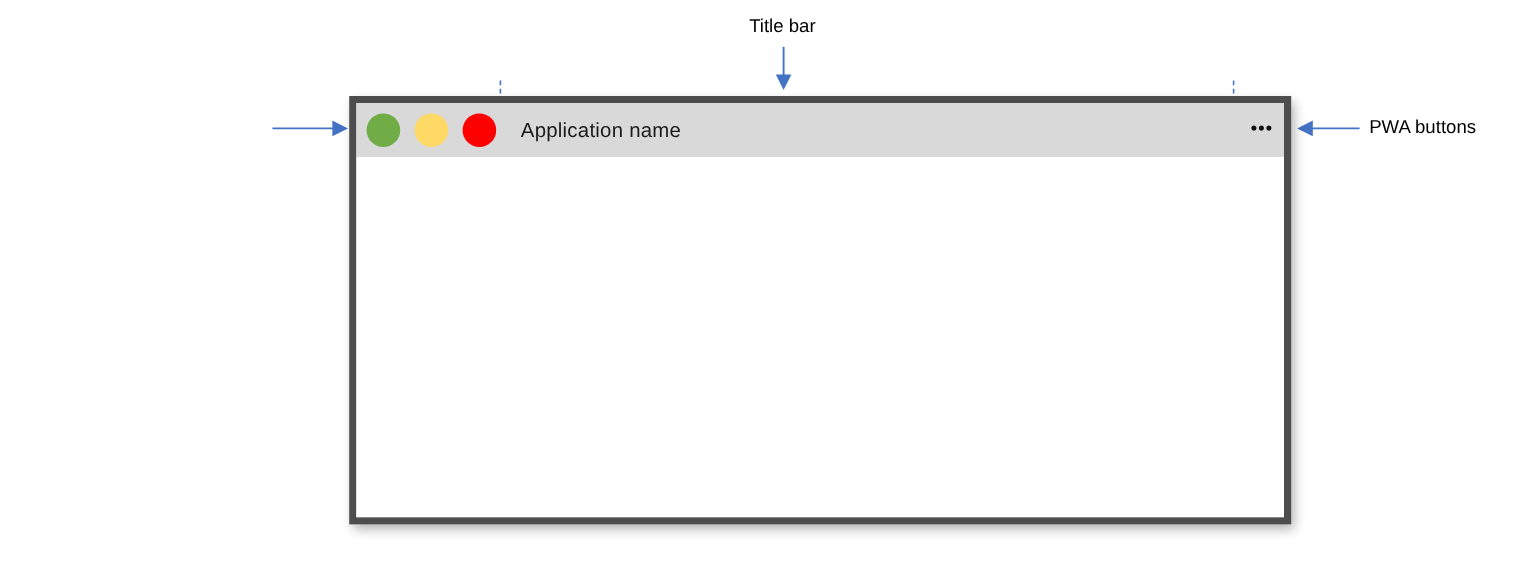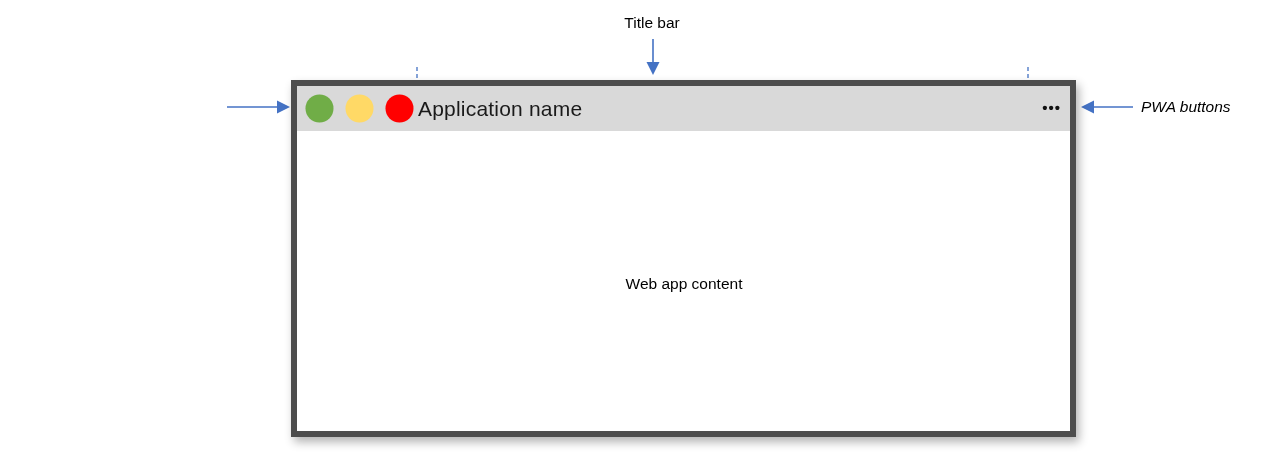--- a/index.html
+++ b/index.html
@@ -25,43 +25,43 @@
   
   .label {
     position: absolute;
     font-size: 15.5px;
     line-height: 19px;
     color: #000000;
     white-space: nowrap;
   }
   .label-title-bar   { left: 652px; top: 13px;  transform: translateX(-50%); }
   .label-win-ctrl    { left: 18px;  top: 97px; }
-  .label-pwa         { left: 1141px; top: 97px; font-style: italic; }
+  .label-pwa         { left: 1141px; top: 97px; }
   .label-web-content { left: 684px; top: 274px; transform: translateX(-50%); background:#ffffff; padding:0 4px; }
 
   
   .app-window {
     position: absolute;
     left: 291px; top: 80px;
     width: 785px; height: 357px;
     border: 6px solid #4d4d4d;
     background: #ffffff;
     box-shadow: 3px 5px 9px rgba(0,0,0,0.30);
   }
   .titlebar {
     height: 45px;
     background: #d9d9d9;
     display: flex;
     align-items: center;
     padding: 0 9px 0 8px;
   }
   .win-controls { display: block; flex: 0 0 auto; }
   .app-title {
-    margin-left: 4px;
-    font-size: 21px;
+    margin-left: 20px;
+    font-size: 17px;
     letter-spacing: 0.2px;
     color: #1a1a1a;
   }
   .pwa-menu {
     margin-left: auto;
     font-size: 15px;
     font-weight: bold;
     letter-spacing: 1px;
     color: #111111;
     line-height: 1;
@@ -111,15 +111,14 @@
         <circle cx="14.5" cy="14.5" r="14" fill="#70AD47"></circle>
         <circle cx="54.5" cy="14.5" r="14" fill="#FFD966"></circle>
         <circle cx="94.5" cy="14.5" r="14" fill="#FF0000"></circle>
       </svg>
       <span class="app-title">Application name</span>
       <span class="pwa-menu">•••</span>
     </div>
     <div class="web-content"></div>
   </div>
 
-  <div class="label label-web-content">Web app content</div>
 
 </div>
 
 </body></html>

